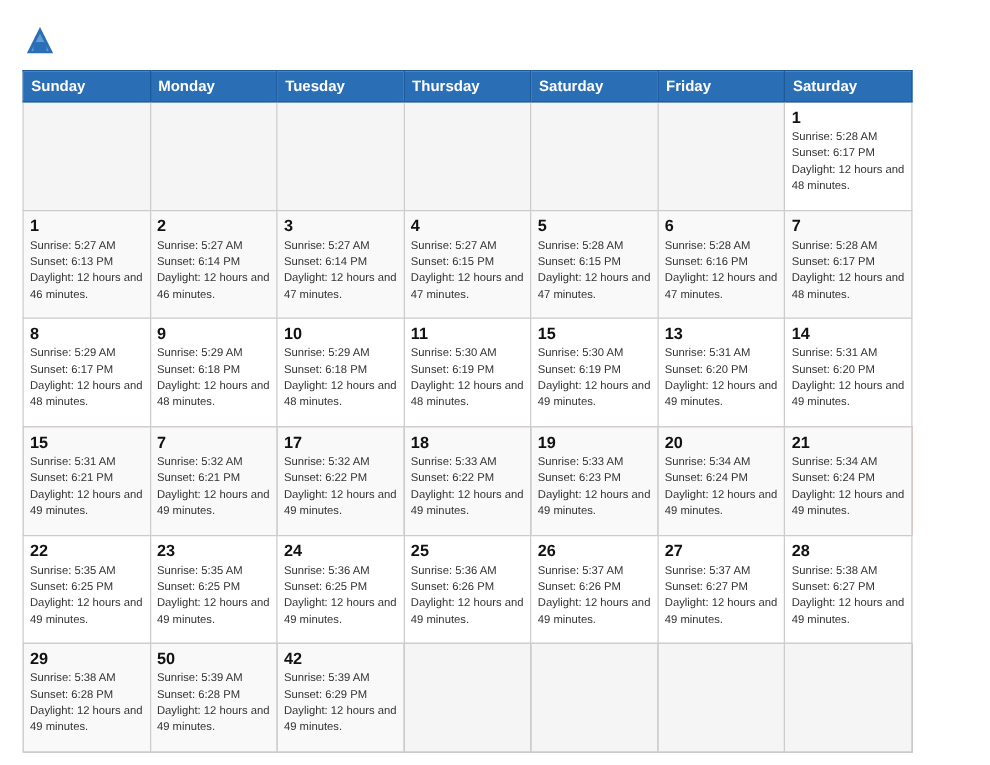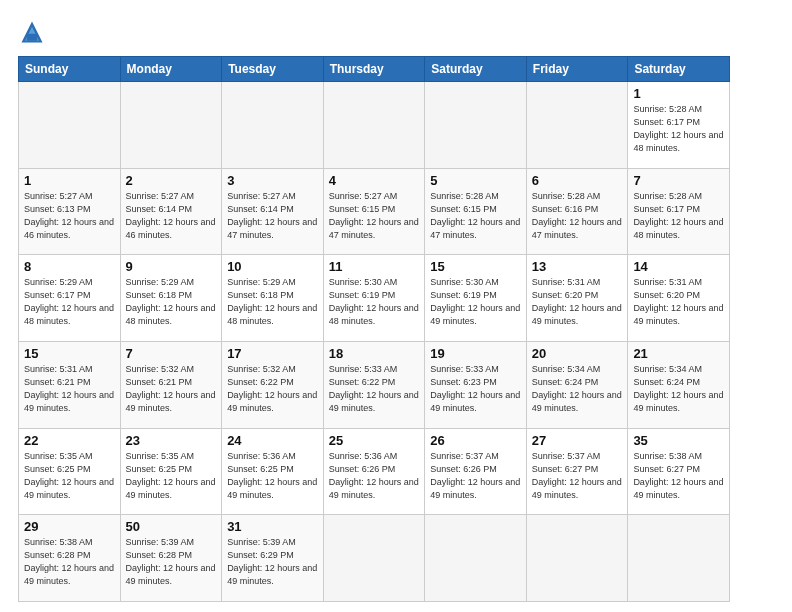--- a/index.html
+++ b/index.html
@@ -374,21 +374,21 @@
       </td>
           <td>
         <span class="day-number">27</span>
         <div class="day-info">
           Sunrise: 5:37 AM<br>
           Sunset: 6:27 PM<br>
           Daylight: 12 hours and 49 minutes.
         </div>
       </td>
           <td>
-        <span class="day-number">35</span>
+        <span class="day-number">28</span>
         <div class="day-info">
           Sunrise: 5:38 AM<br>
           Sunset: 6:27 PM<br>
           Daylight: 12 hours and 49 minutes.
         </div>
       </td>
         </tr>
         <tr style="background: #404040;">
           <td>
         <span class="day-number">29</span>
@@ -400,21 +400,21 @@
       </td>
           <td>
         <span class="day-number">50</span>
         <div class="day-info">
           Sunrise: 5:39 AM<br>
           Sunset: 6:28 PM<br>
           Daylight: 12 hours and 49 minutes.
         </div>
       </td>
           <td>
-        <span class="day-number">31</span>
+        <span class="day-number">42</span>
         <div class="day-info">
           Sunrise: 5:39 AM<br>
           Sunset: 6:29 PM<br>
           Daylight: 12 hours and 49 minutes.
         </div>
       </td>
           <td class="empty"></td>
           <td class="empty"></td>
           <td class="empty"></td>
           <td class="empty"></td>

